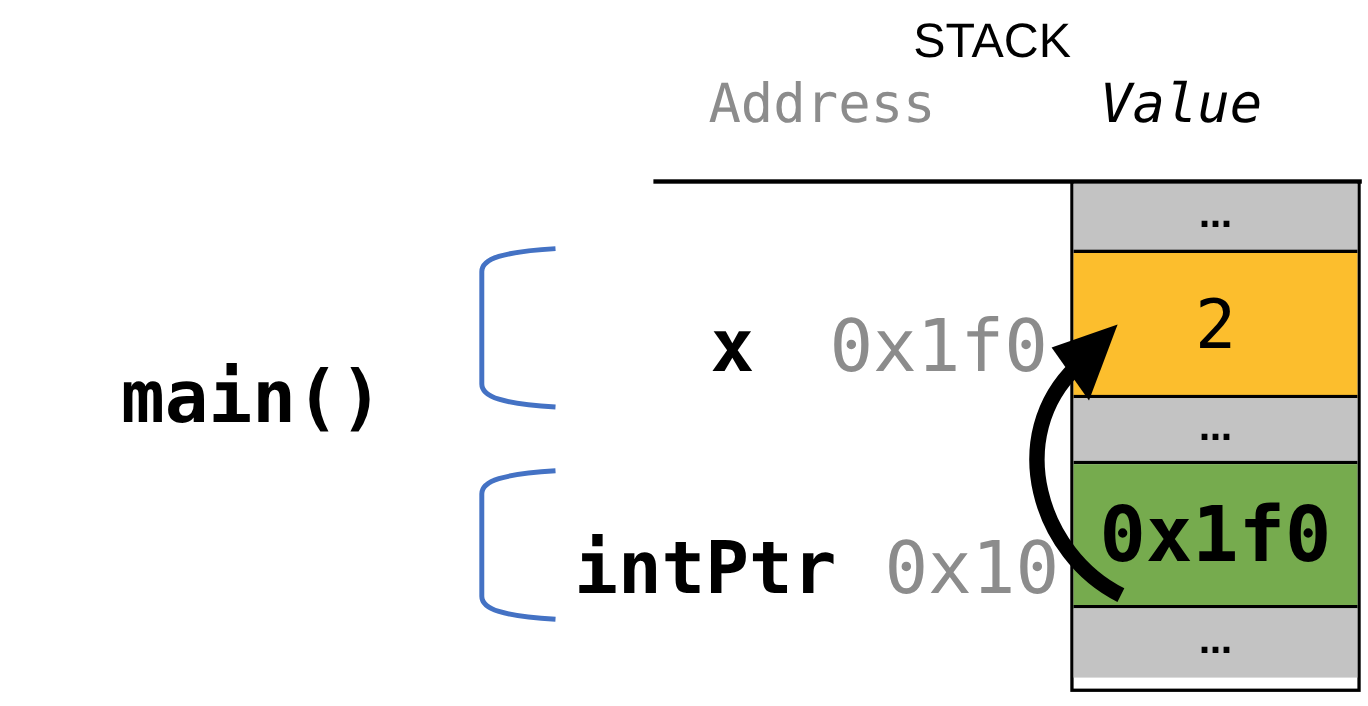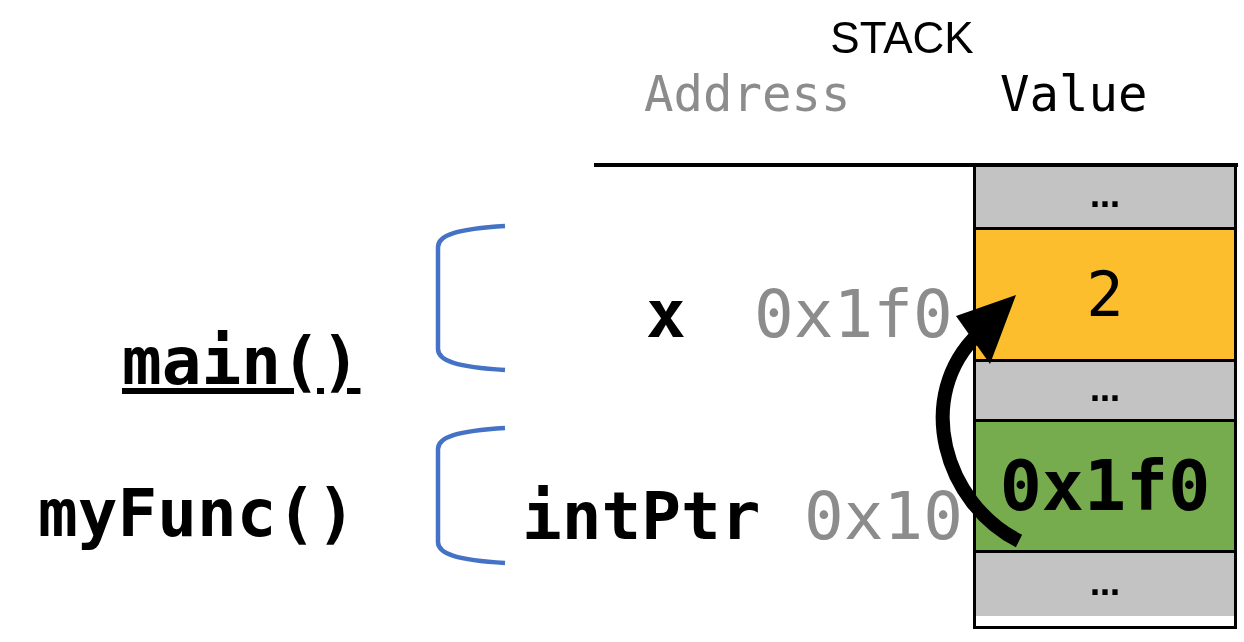--- a/index.html
+++ b/index.html
@@ -22,31 +22,31 @@
   .abs{position:absolute;line-height:1;white-space:pre;}
 
   .stack-title{
     left:780px;top:16px;width:180px;
     text-align:center;
     font-family:"Liberation Sans", sans-serif;
     font-size:44px;color:var(--ink);
   }
   .hdr{font-size:49px;}
   .hdr-address{left:612px;top:70px;color:var(--muted-text);}
-  .hdr-value{left:968px;top:70px;color:var(--ink);}
+  .hdr-value{left:968px;top:70px;color:var(--ink);font-style:italic;}
 
   .header-line{
     left:562px;top:163px;width:644px;height:4px;
     background:var(--ink);
   }
 
   .code{font-size:66px;color:var(--ink);font-weight:bold;}
   .addr{font-size:66px;color:var(--muted-text);font-weight:normal;}
 
-  .frame-label-main{left:90px;top:329px;text-decoration:underline;}
+  .frame-label-main{left:78px;top:329px;}
   .frame-label-myfunc{left:6px;top:481px;}
   .var-x{left:614px;top:282px;}
   .addr-x{left:722px;top:282px;}
   .var-intptr{left:490px;top:484px;}
   .addr-intptr{left:772px;top:484px;}
 
   .stack-column{
     position:absolute;left:941px;top:164px;
     width:264px;height:465px;
     box-sizing:border-box;
@@ -88,21 +88,20 @@
 <div class="canvas">
 
   <div class="abs stack-title">STACK</div>
 
   <div class="abs hdr hdr-address">Address</div>
   <div class="abs hdr hdr-value">Value</div>
 
   <div class="abs header-line"></div>
 
   <div class="abs code frame-label-main">main()</div>
-  <div class="abs code frame-label-myfunc">myFunc()</div>
 
   <div class="abs code var-x">x</div>
   <div class="abs addr addr-x">0x1f0</div>
   <div class="abs code var-intptr">intPtr</div>
   <div class="abs addr addr-intptr">0x10</div>
 
   <div class="stack-column">
     <div class="cell gray h-ellipsis-1">
       <span class="cell-ellipsis">…</span>
     </div>

